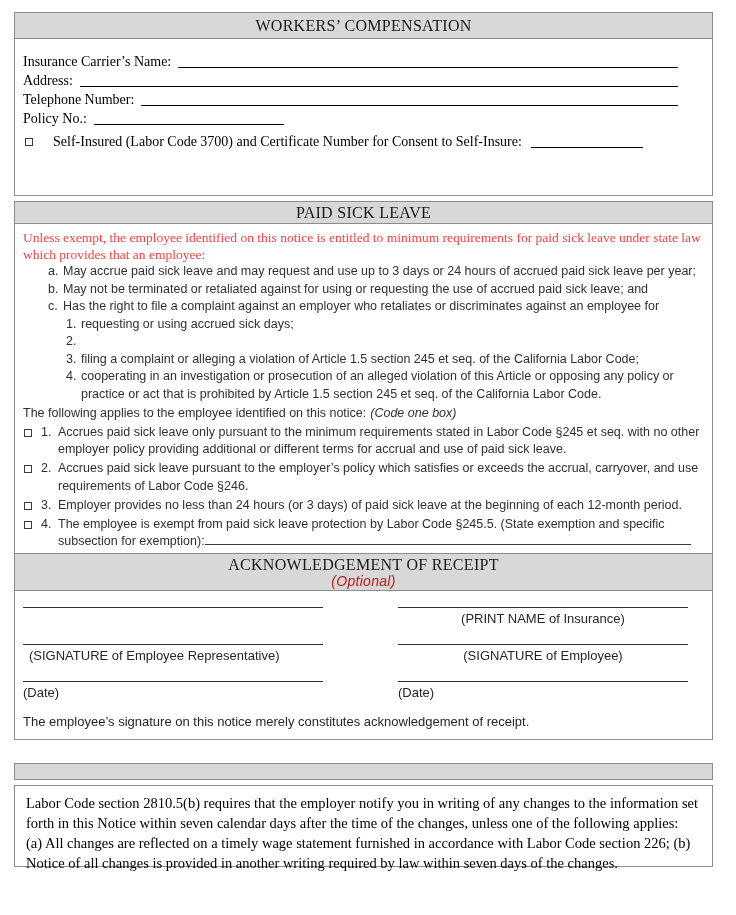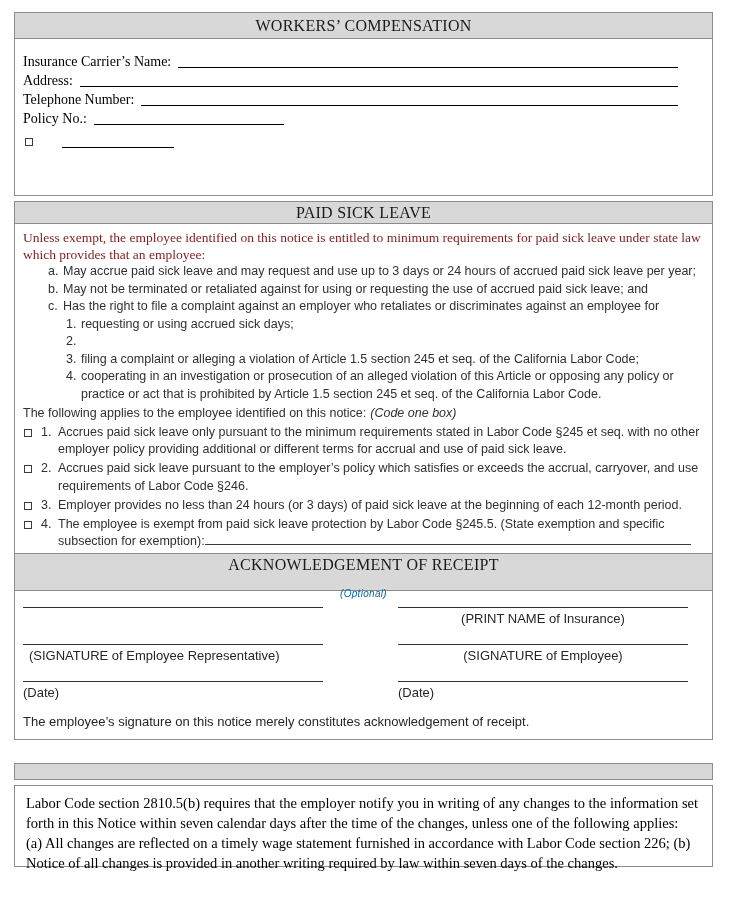--- a/index.html
+++ b/index.html
@@ -25,39 +25,39 @@
   .field-row .fill { flex:1; border-bottom:1px solid #000; margin:0 0 2px 7px; height:0; }
   .field-row .fill.fixed { flex:none; width:190px; }
   .checkbox { width:8px; height:8px; border:1px solid #3c3c3c; background:#fff; flex:none; }
   .si-row { display:flex; align-items:flex-end; font-size:14px; height:22px; margin-top:1px; }
   .si-row .checkbox { margin:0 20px 4px 2px; }
   .si-row .fill { width:112px; border-bottom:1px solid #000; margin:0 0 2px 9px; height:0; flex:none; }
   
   #psl-section { top:201px; height:365px; overflow:hidden; }
   #psl-section .sec-header { line-height:21px; height:22px; }
   .psl-body { padding:5px 10px 0 8px; }
-  .psl-intro { font-size:13.5px; line-height:17px; color:#7f1d1d; }
+  .psl-intro { font-size:13.5px; line-height:17px; color:#ef4444; }
   .sans { font-family:"Liberation Sans", sans-serif; color:#303030; }
   .item { display:flex; font-size:12.5px; line-height:17.5px; }
   .item .marker { flex:none; width:13px; margin-right:2px; }
   .lvl1 { padding-left:25px; }
   .lvl2 { padding-left:43px; }
   .applies { font-size:12.5px; line-height:18px; margin-top:1px; }
   .applies .note { font-style:italic; margin-left:4px; }
   .opt { display:flex; font-size:12.5px; line-height:17.5px; margin-top:1.5px; }
   .opt .checkbox { margin:5px 9px 0 1px; }
   .opt .marker { flex:none; width:17px; }
   .opt-fill { display:inline-block; width:486px; height:10px;
               border-bottom:1px solid #3a3a3a; }
   
   #ack-section { top:553px; height:187px; }
   #ack-section .sec-header { height:37px; padding-top:2px; }
   .ack-title { font-size:16px; line-height:18px; }
   .ack-subtitle { font-family:"Liberation Sans", sans-serif; font-style:italic;
-                  font-size:10px; line-height:15px; color:#0369a1;margin-top:12px; }
+                  font-size:14px; line-height:15px; color:#b91c1c; }
   .ack-body { padding:16px 8px 0 8px; }
   .sig-cols { display:flex; }
   .col-left  { width:300px; }
   .col-spacer{ width:75px; }
   .col-right { width:290px; }
   .sig-line { border-bottom:1px solid #303030; height:1px; }
   .sig-label { font-family:"Liberation Sans", sans-serif; font-size:13px;
                line-height:17px; margin-top:2px; color:#262626; }
   .sig-label.indent { padding-left:6px; }
   .sig-label.center { text-align:center; }
@@ -87,20 +87,21 @@
     <div class="field-row">
       <span>Telephone Number:</span>
       <span class="fill"></span>
     </div>
     <div class="field-row">
       <span>Policy No.:</span>
       <span class="fill fixed"></span>
     </div>
     <div class="si-row">
       <span class="checkbox"></span>
+      <span>Self-Insured (Labor Code 3700) and Certificate Number for Consent to Self-Insure:</span>
       <span class="fill"></span>
     </div>
   </div>
 </div>
 
 <div class="section" id="psl-section">
   <div class="sec-header">PAID SICK LEAVE</div>
   <div class="psl-body">
     <div class="psl-intro">Unless exempt, the employee identified on this notice is entitled to minimum requirements for paid sick leave under state law which provides that an employee:</div>
 

